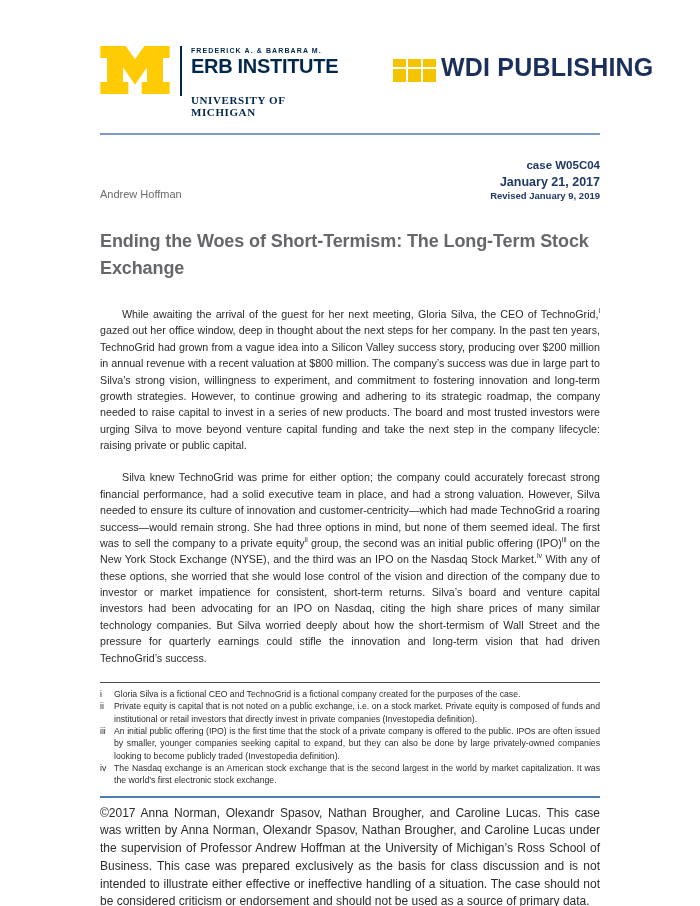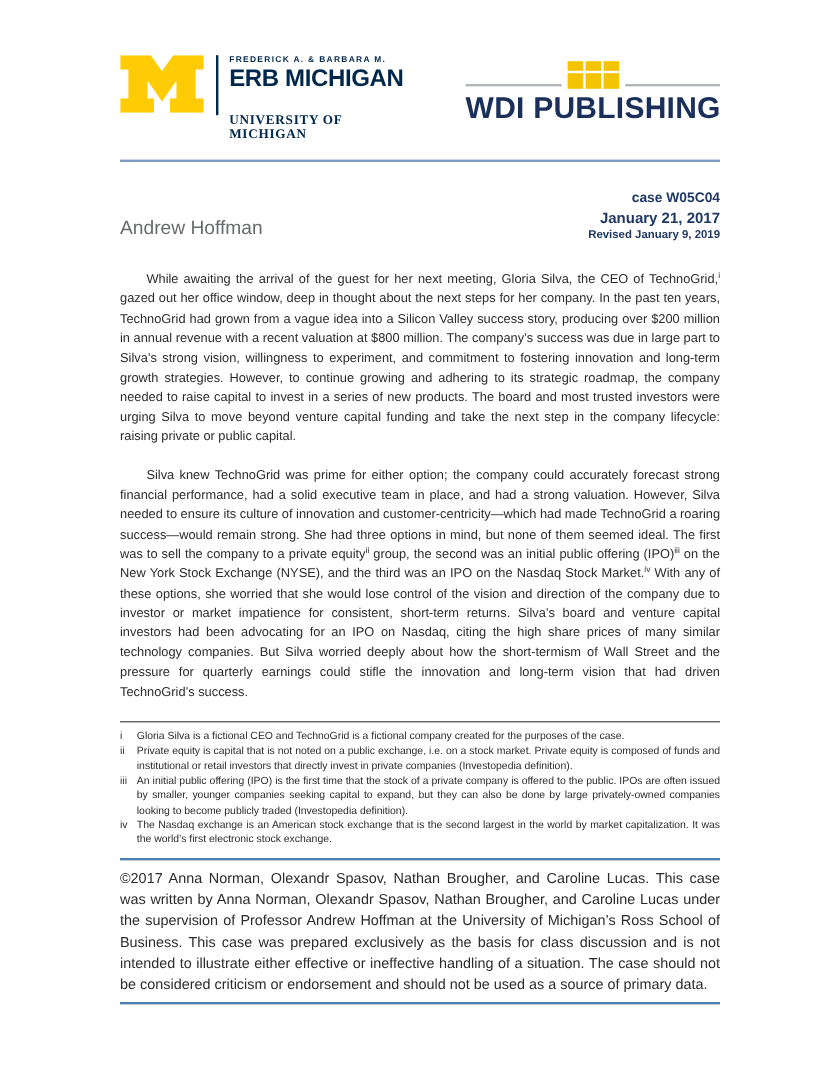--- a/index.html
+++ b/index.html
@@ -21,41 +21,41 @@
     padding-top:46px;
   }
   .erb-logo { display:flex; align-items:flex-start; }
   .erb-m svg { display:block; }
   .erb-divider { width:2px; height:50px; background:#00274C; margin:0 9px 0 10px; }
   .erb-text { display:flex; flex-direction:column; padding-top:1px; }
   .erb-line1 { font-size:7px; letter-spacing:1.1px; font-weight:bold; color:#00274C; }
   .erb-line2 { font-size:20px; font-weight:bold; letter-spacing:-0.3px; color:#00274C; margin-top:1px; }
   .erb-line3 { font-family:"Liberation Serif","DejaVu Serif",serif; font-size:11px; font-weight:bold; letter-spacing:0.6px; color:#00274C; margin-top:16px; }
 
-  .wdi-logo { width:212px; display:flex; flex-direction:column; margin-top:5px;margin-left:36px; }
+  .wdi-logo { width:212px; display:flex; flex-direction:row; margin-top:5px;margin-left:36px; }
   .wdi-top { display:flex; align-items:flex-end; }
   .wdi-line { flex:1; height:2px; background:#b3b6ba; margin-bottom:2px; }
   .wdi-squares {
     display:grid;
     grid-template-columns:repeat(3,13px);
     grid-template-rows:8px 13px;
     gap:2px;
     margin:0 5px;
   }
   .wdi-square { background:#F5C400; }
   .wdi-text {
     font-size:25px; font-weight:bold; color:#1B2F5B;
     letter-spacing:0.2px; margin-top:2px; white-space:nowrap;
   }
 
   .header-rule { margin-top:15px; height:2px; background:#7E9CC3; }
 
   
   .case-block { display:flex; justify-content:space-between; align-items:flex-end; margin-top:24px; }
-  .author { font-size:16px; color:#696B6E; padding-bottom:1px; }
+  .author { font-size:11px; color:#696B6E; padding-bottom:1px; }
   .case-info { text-align:right; color:#1F3864; }
   .case-number { font-size:11.5px; font-weight:bold; }
   .case-date { font-size:12.5px; font-weight:bold; margin-top:4px; }
   .case-revised { font-size:9.5px; font-weight:bold; margin-top:1px; }
 
   
   .title {
     margin-top:27px;
     font-size:18px; font-weight:bold; color:#65676A;
     line-height:1.5; letter-spacing:-0.1px;
@@ -91,21 +91,21 @@
     <div class="header">
       <div class="erb-logo">
         <div class="erb-m">
           <svg width="70" height="48" viewBox="0 0 208 144">
             <path fill="#FFCB05" d="M0 0 h76 l28 40 28-40 h76 v36 h-20 v72 h20 v36 h-84 v-36 h16 v-44 l-36 52 -36-52 v44 h16 v36 H0 v-36 h20 V36 H0 Z"></path>
           </svg>
         </div>
         <div class="erb-divider"></div>
         <div class="erb-text">
           <span class="erb-line1">FREDERICK A. &amp; BARBARA M.</span>
-          <span class="erb-line2">ERB MICHIGAN</span>
+          <span class="erb-line2">ERB INSTITUTE</span>
           <span class="erb-line3">UNIVERSITY OF MICHIGAN</span>
         </div>
       </div>
 
       <div class="wdi-logo">
         <div class="wdi-top">
           <div class="wdi-line"></div>
           <div class="wdi-squares">
             <div class="wdi-square"></div>
             <div class="wdi-square"></div>
@@ -124,20 +124,21 @@
 
     <div class="case-block">
       <div class="author">Andrew Hoffman</div>
       <div class="case-info">
         <div class="case-number">case W05C04</div>
         <div class="case-date">January 21, 2017</div>
         <div class="case-revised">Revised January 9, 2019</div>
       </div>
     </div>
 
+    <h1 class="title">Ending the Woes of Short-Termism: The Long-Term Stock Exchange</h1>
 
     <div class="body-paragraphs">
         <p>While awaiting the arrival of the guest for her next meeting, Gloria Silva, the CEO of TechnoGrid,<sup>i</sup> gazed out her office window, deep in thought about the next steps for her company. In the past ten years, TechnoGrid had grown from a vague idea into a Silicon Valley success story, producing over $200 million in annual revenue with a recent valuation at $800 million. The company’s success was due in large part to Silva’s strong vision, willingness to experiment, and commitment to fostering innovation and long-term growth strategies. However, to continue growing and adhering to its strategic roadmap, the company needed to raise capital to invest in a series of new products. The board and most trusted investors were urging Silva to move beyond venture capital funding and take the next step in the company lifecycle: raising private or public capital.</p>
         <p>Silva knew TechnoGrid was prime for either option; the company could accurately forecast strong financial performance, had a solid executive team in place, and had a strong valuation. However, Silva needed to ensure its culture of innovation and customer-centricity—which had made TechnoGrid a roaring success—would remain strong. She had three options in mind, but none of them seemed ideal. The first was to sell the company to a private equity<sup>ii</sup> group, the second was an initial public offering (IPO)<sup>iii</sup> on the New York Stock Exchange (NYSE), and the third was an IPO on the Nasdaq Stock Market.<sup>iv</sup> With any of these options, she worried that she would lose control of the vision and direction of the company due to investor or market impatience for consistent, short-term returns. Silva’s board and venture capital investors had been advocating for an IPO on Nasdaq, citing the high share prices of many similar technology companies. But Silva worried deeply about how the short-termism of Wall Street and the pressure for quarterly earnings could stifle the innovation and long-term vision that had driven TechnoGrid’s success.</p>
       </div>
 
     <div class="fn-rule"></div>
     <div class="footnotes">
         <div class="fn-row">
           <div class="fn-marker">i</div>

